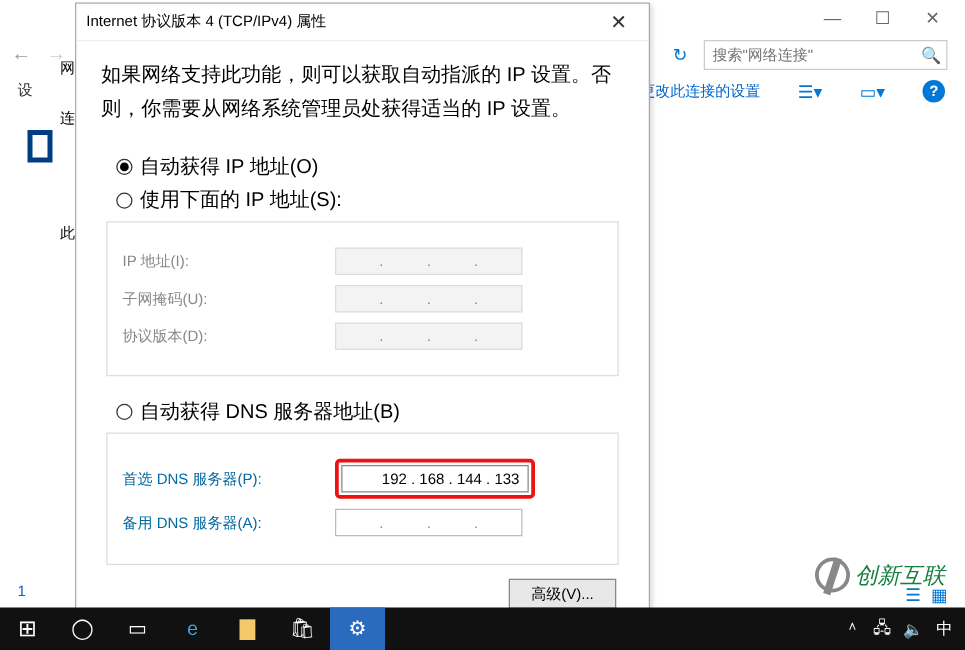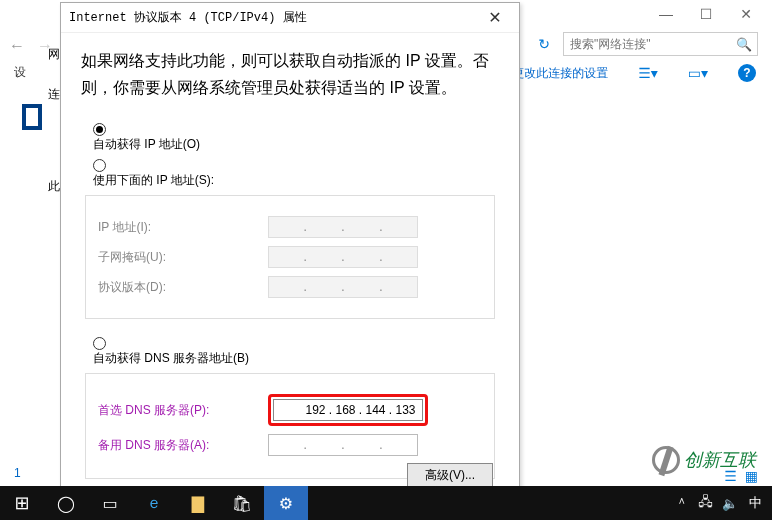--- a/index.html
+++ b/index.html
@@ -30,36 +30,36 @@
   .pin { position:absolute; left:22px; top:104px; width:20px; height:26px; background:#003d82; }
   .pin::after { content:""; position:absolute; left:4px; top:4px; width:12px; height:18px; background:#fff; }
 
   .netlabel { position:absolute; left:48px; top:46px; font-size:12px; }
   .conn { position:absolute; left:48px; top:86px; font-size:12px; }
   .thispc { position:absolute; left:48px; top:178px; font-size:12px; }
 
   
   .dlg { position:absolute; left:60px; top:2px; width:460px; height:500px; background:#fff; border:1px solid #aaa; box-shadow:2px 2px 4px rgba(0,0,0,0.15); }
   .dlg-title { display:flex; align-items:center; height:30px; padding:0 8px; border-bottom:1px solid #eee; }
-  .dlg-title .t { flex:1; font-size:12px;font-family:Liberation Mono, monospace; }
+  .dlg-title .t { flex:1; font-size:12px; }
   .dlg-close { width:32px; text-align:center; font-size:16px; color:#333; }
   .tabs { display:flex; border-bottom:1px solid #ccc; margin:6px 8px 0 8px; }
   .tab { padding:5px 14px; border:1px solid #ccc; border-bottom:none; background:#fff; position:relative; top:1px; font-size:12px; }
   .tab:not(.active) { background:#f0f0f0; }
   .tab.active { background:#fff; }
   .panel { padding:14px 20px 10px 20px; }
   .desc { font-size:16px; line-height:1.7; margin-bottom:22px; }
 
-  .radio-row { display:flex; margin:6px 0 6px 12px; font-size:12px;flex-direction:column; }
+  .radio-row { display:flex; align-items:center; margin:6px 0 6px 12px; font-size:16px; }
   .radio { width:13px; height:13px; border:1px solid #333; border-radius:50%; margin-right:6px; position:relative; flex-shrink:0; }
   .radio.checked::after { content:""; position:absolute; left:2px; top:2px; width:7px; height:7px; background:#000; border-radius:50%; }
 
   .group { border:1px solid #ddd; margin:4px 4px 18px 4px; padding:12px 12px 12px 12px; }
   .field-row { display:flex; align-items:center; margin:8px 0; }
-  .field-label { width:170px; font-size:12px; color:#a21caf; }
+  .field-label { width:170px; font-size:12px; color:#0369a1; }
   .field-label.disabled { color:#888; }
   .ip-box { width:150px; height:22px; border:1px solid #bbb; background:#fff; display:flex; align-items:center; justify-content:space-evenly; font-size:12px; }
   .ip-box.disabled { background:#f3f3f3; color:#aaa; border-color:#ddd; }
   .ip-box span.dot { color:#888; }
   .hl { border:3px solid #e11; border-radius:4px; padding:2px; }
   .hl .ip-box { border:1px solid #888;padding-left:25px; }
 
   .advbtn { position:absolute; right:26px; bottom:14px; width:86px; height:24px; border:1px solid #888; background:#e8e8e8; text-align:center; line-height:22px; font-size:12px;margin-left:20px; }
 
   

